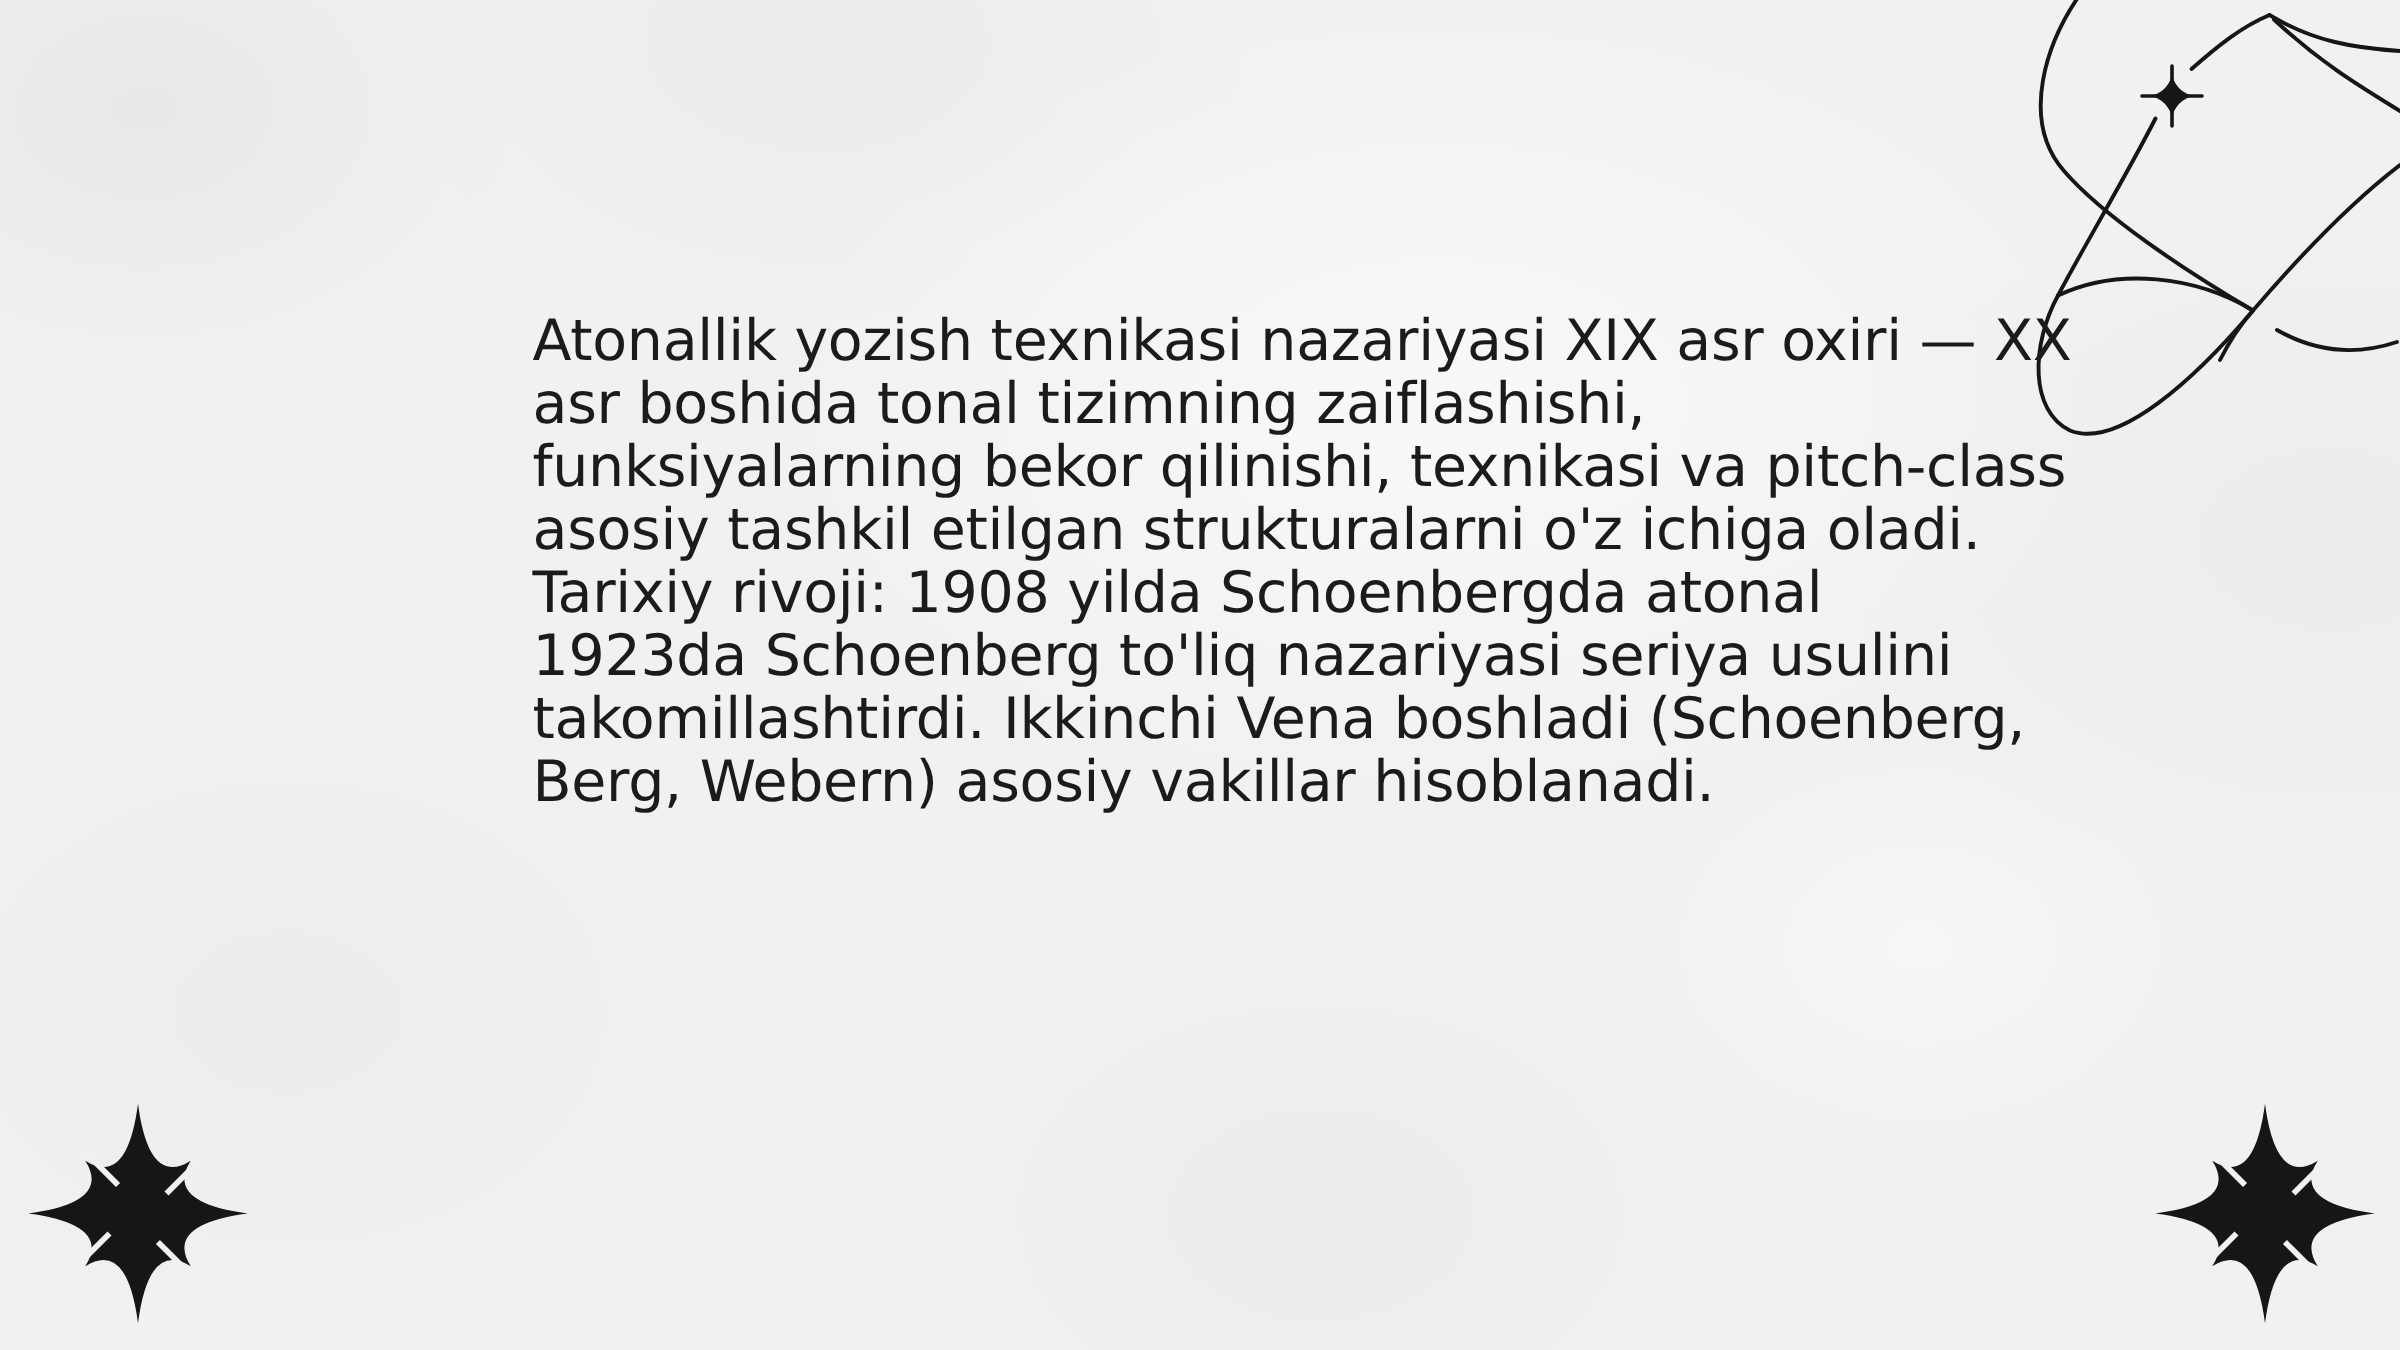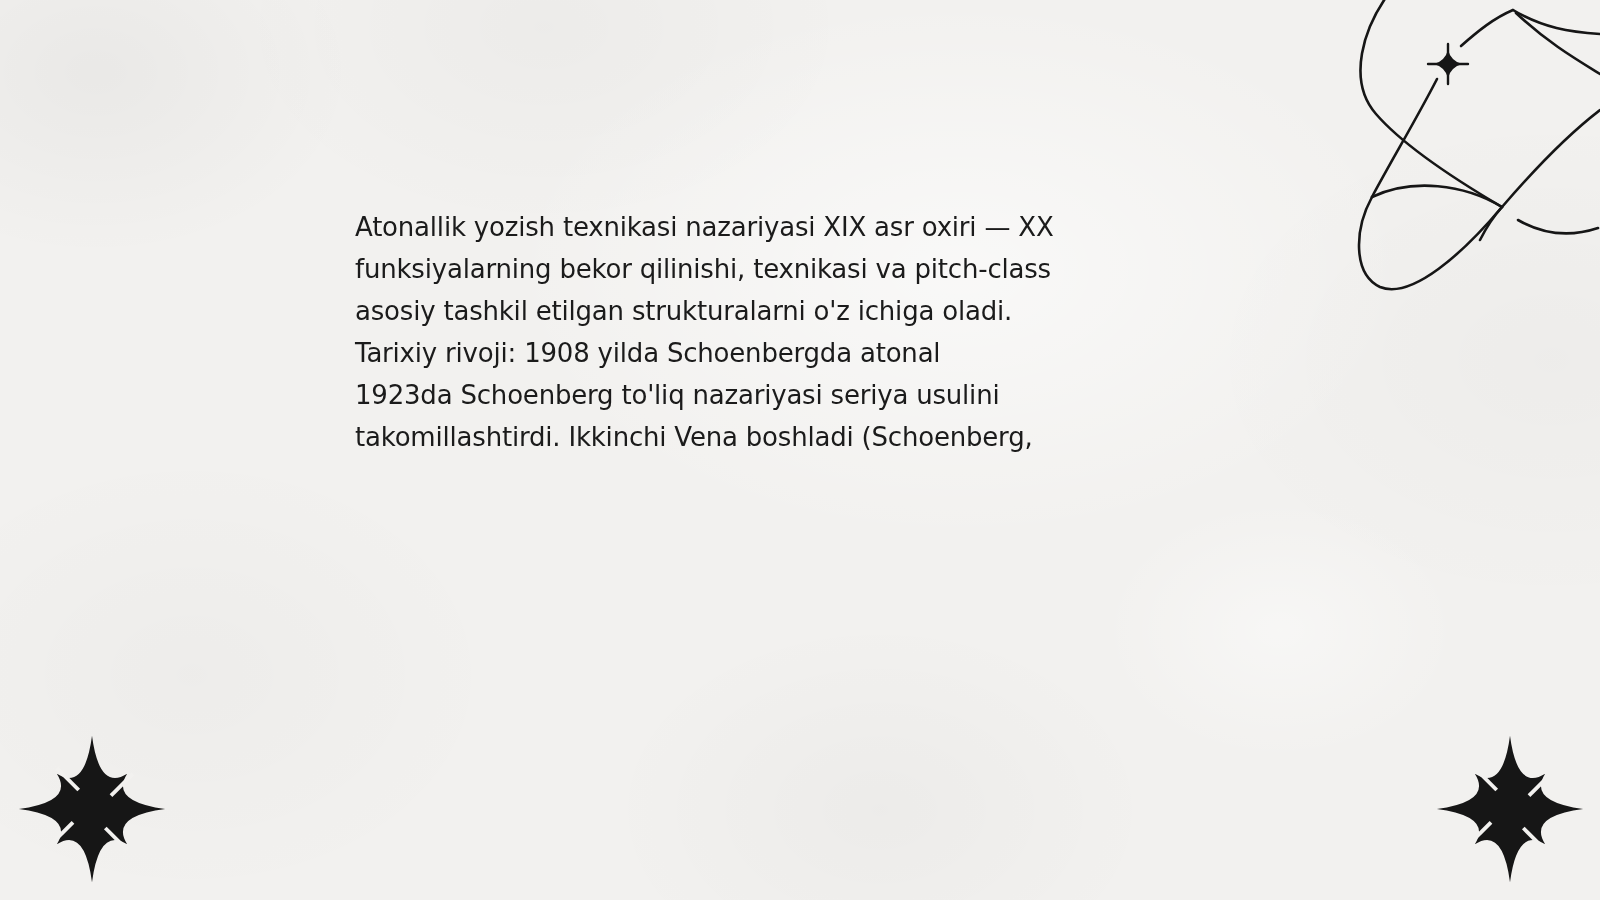--- a/index.html
+++ b/index.html
@@ -15,21 +15,21 @@
       radial-gradient(520px 380px at 12% 75%, rgba(0,0,0,.02), transparent 60%),
       radial-gradient(460px 320px at 55% 90%, rgba(0,0,0,.022), transparent 60%),
       radial-gradient(700px 420px at 60% 30%, rgba(255,255,255,.55), transparent 65%),
       radial-gradient(300px 220px at 80% 70%, rgba(255,255,255,.4), transparent 60%);
     font-family:"DejaVu Sans","Liberation Sans",sans-serif;
   }
   .paragraph{
     position:absolute;
     left:355px;top:206px;
     width:900px;
-    font-size:26px;
+    font-size:38px;
     line-height:42px;
     letter-spacing:-0.2px;
     color:#1b1b1b;
   }
   .text-line{white-space:nowrap;}
   .doodle{
     position:absolute;
     top:0;right:0;
     width:280px;height:320px;
   }
@@ -90,25 +90,27 @@
           <path d="M 94,100 L 117,123"></path>
           <path d="M 60,94 L 37,117"></path>
           <path d="M 66,60 L 43,37"></path>
         </g>
       </g>
     </defs>
   </svg>
 
   <div class="paragraph">
       <div class="text-line">Atonallik yozish texnikasi nazariyasi XIX asr oxiri — XX</div>
+      <div class="text-line">asr boshida tonal tizimning zaiflashishi,</div>
       <div class="text-line">funksiyalarning bekor qilinishi, texnikasi va pitch-class</div>
       <div class="text-line">asosiy tashkil etilgan strukturalarni o'z ichiga oladi.</div>
       <div class="text-line">Tarixiy rivoji: 1908 yilda Schoenbergda atonal</div>
       <div class="text-line">1923da Schoenberg to'liq nazariyasi seriya usulini</div>
       <div class="text-line">takomillashtirdi. Ikkinchi Vena boshladi (Schoenberg,</div>
+      <div class="text-line">Berg, Webern) asosiy vakillar hisoblanadi.</div>
     </div>
 
   <svg class="star star-left" viewBox="0 0 160 160" aria-hidden="true">
     <use href="#starburst-shape"></use>
   </svg>
 
   <svg class="star star-right" viewBox="0 0 160 160" aria-hidden="true">
     <use href="#starburst-shape"></use>
   </svg>
 

